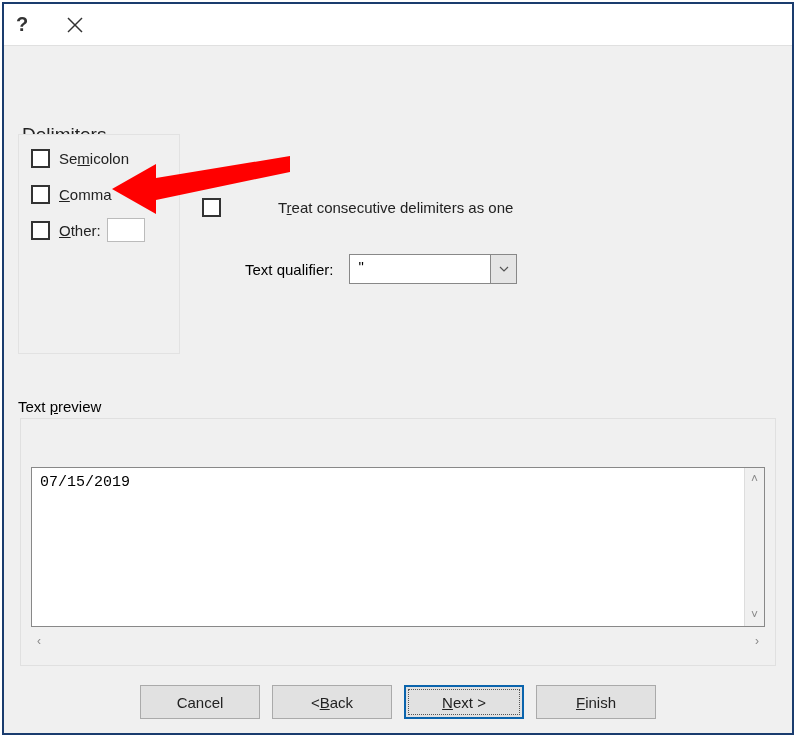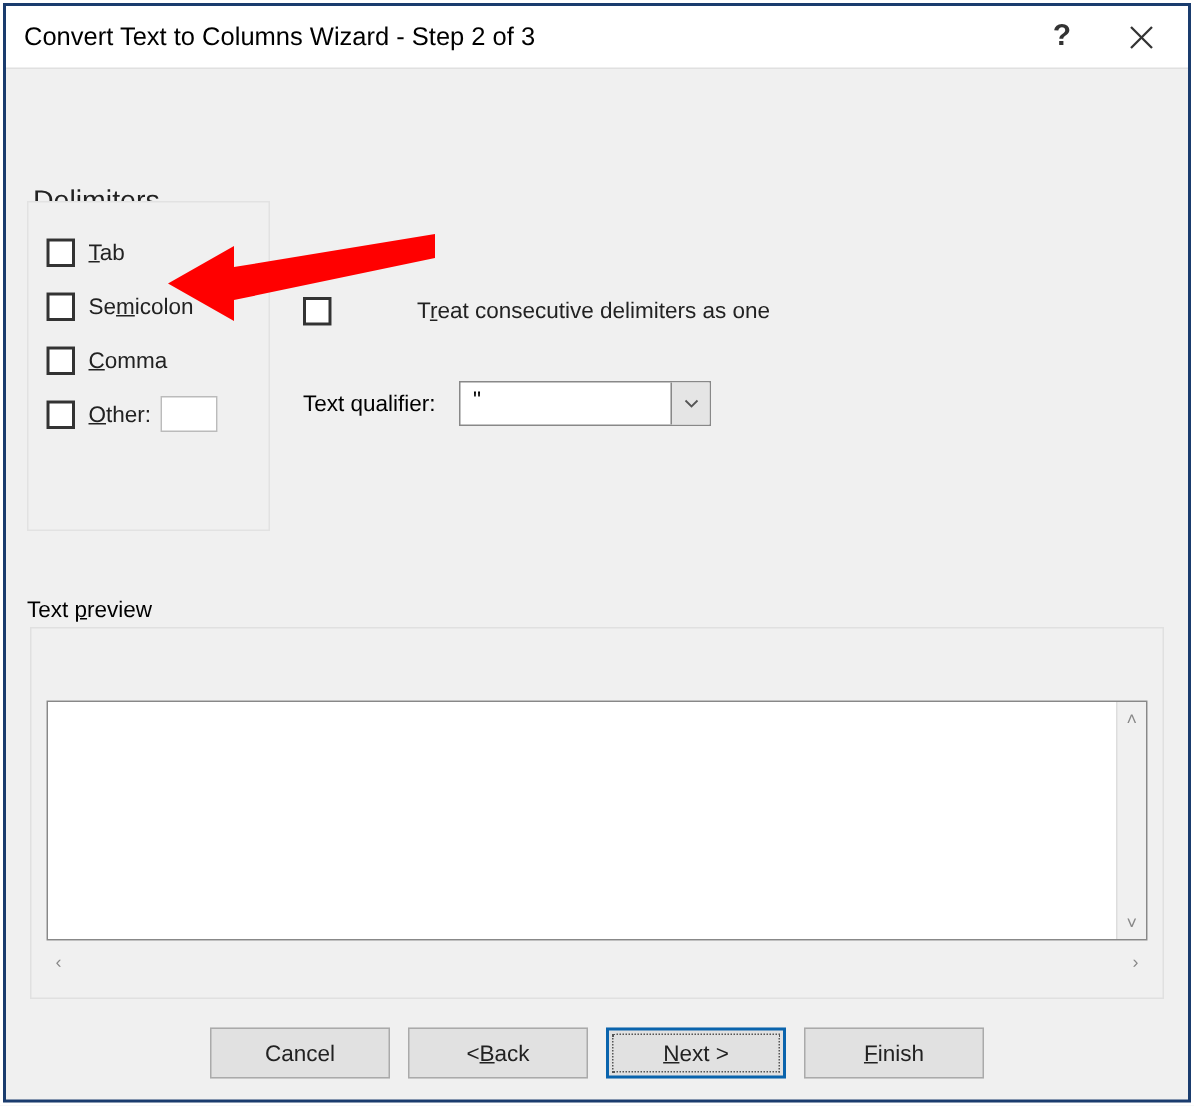--- a/index.html
+++ b/index.html
@@ -114,21 +114,21 @@
       gap: 48px;
     }
     .qualifier-row {
       position: absolute;
       left: 198px;
       top: 208px;
       display: flex;
       align-items: center;
       gap: 16px;
     }
-    .qualifier-label { font-size: 15px; }
+    .qualifier-label { font-size: 15px; margin-left: 43px; }
     .qualifier-select {
       width: 168px;
       height: 30px;
       display: flex;
       border: 1px solid #888;
       background: #fff;
     }
     .qualifier-value {
       flex: 1;
       padding: 3px 8px;
@@ -243,38 +243,33 @@
       border: 2px solid #0a64ad;
       outline: 1px dotted #555;
       outline-offset: -5px;
     }
   </style>
 </head>
 <body>
 
 <div class="dialog">
   <div class="titlebar">
-    <div class="titlebar-title">Convert Text to Columns Wizard - Step 2 of 3</div>
     <div class="titlebar-help">?</div>
     <div class="titlebar-close">
       <svg width="18" height="18" viewBox="0 0 18 18">
           <line x1="2" y1="2" x2="16" y2="16" stroke="#333" stroke-width="1.5"></line>
           <line x1="16" y1="2" x2="2" y2="16" stroke="#333" stroke-width="1.5"></line>
         </svg>
     </div>
   </div>
 
   <div class="body">
 
     <div class="delimiters-label">Delimiters</div>
     <div class="delimiters-group">
-      <div class="checkbox-row first">
-        <div class="chk"></div>
-        <span class="chk-label"><span class="ul">T</span><span>ab</span></span>
-      </div>
       <div class="checkbox-row">
         <div class="chk"></div>
         <span class="chk-label"><span>Se</span><span class="ul">m</span><span>icolon</span></span>
       </div>
       <div class="checkbox-row">
         <div class="chk"></div>
         <span class="chk-label"><span class="ul">C</span><span>omma</span></span>
       </div>
       <div class="checkbox-row">
         <div class="chk"></div>
@@ -302,20 +297,21 @@
 
 
     <svg class="arrow" width="180" height="70" viewBox="0 0 180 70">
       <defs></defs>
       <polygon points="0,35 44,10 44,24 178,2 178,18 44,46 44,60" fill="#ff0000"></polygon>
     </svg>
 
     <div class="preview-label"><span>Text </span><span class="ul">p</span><span>review</span></div>
     <div class="preview-box">
       <div class="preview-inner">
+        <div class="preview-text">07/15/2019</div>
         <div class="vscroll">
           <span>˄</span>
           <span>˅</span>
         </div>
       </div>
       <div class="hscroll">
         <span>‹</span>
         <span>›</span>
       </div>
     </div>

